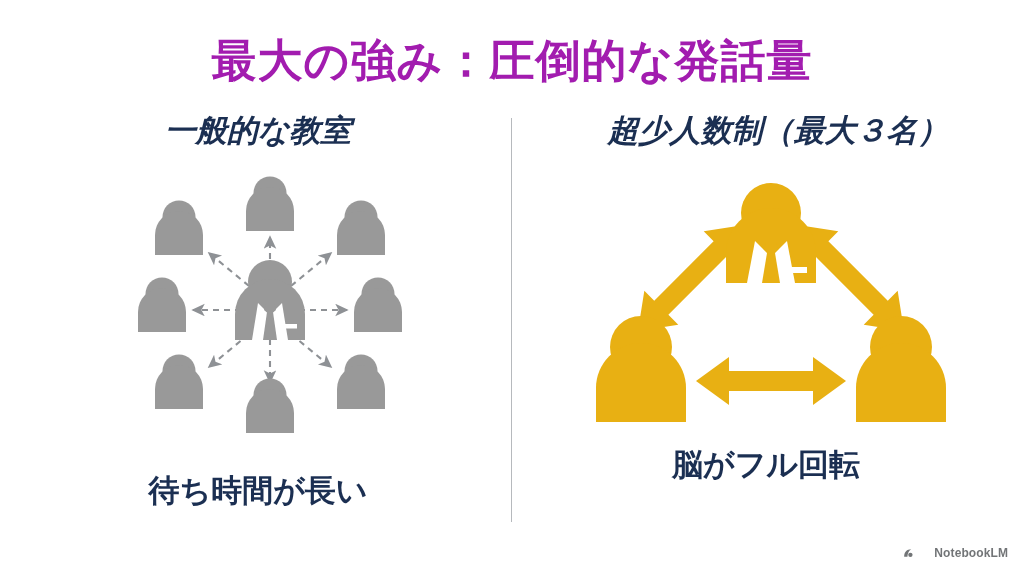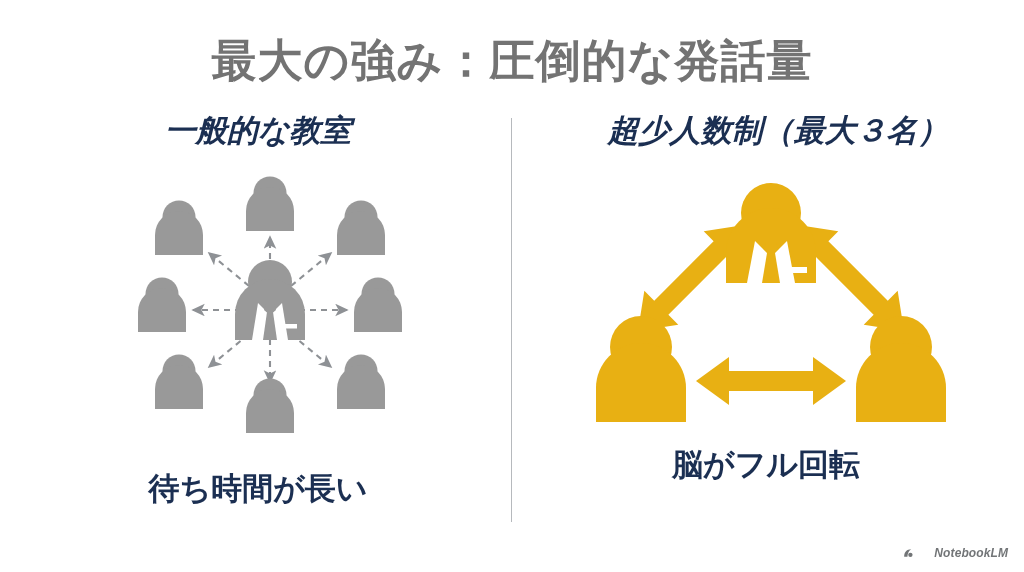--- a/index.html
+++ b/index.html
@@ -24,21 +24,21 @@
   
   .title {
     position: absolute;
     top: 36px;
     left: 0;
     width: 1024px;
     text-align: center;
     font-size: 45px;
     font-weight: 700;
     letter-spacing: 1px;
-    color: #737373;
+    color: #a21caf;
     line-height: 1.1;
     white-space: nowrap;
   }
 
   
   .col {
     position: absolute;
     top: 112px;
     font-style: italic;
   }
@@ -67,42 +67,41 @@
   .caption {
     position: absolute;
     width: 500px;
     text-align: center;
     font-size: 31px;
     font-weight: 700;
     color: #1b2f52;
     line-height: 1.32;
     white-space: nowrap;
   }
-  .caption-left  { left: 8px;   top: 471px; font-family: Liberation Mono, monospace; }
+  .caption-left  { left: 8px;   top: 471px; }
   .caption-right { left: 516px; top: 445px; }
 
   
   .diagram {
     position: absolute;
   }
   .diagram-left  { left: 105px; top: 160px; width: 330px; height: 290px; }
   .diagram-right { left: 586px; top: 178px; width: 370px; height: 250px; }
 
   .diagram svg { display: block; width: 100%; height: 100%; }
 
   
   .watermark {
     position: absolute;
     right: 16px;
     bottom: 12px;
     display: flex;
     align-items: center;
     gap: 19px;
     opacity: 0.72;
-    font-style: italic;
   }
   .watermark-label {
     font-size: 12px;
     font-weight: 600;
     color: #3c4043;
     letter-spacing: 0.1px;
   }
   .watermark svg { display: block; }
 </style>
 </head>

